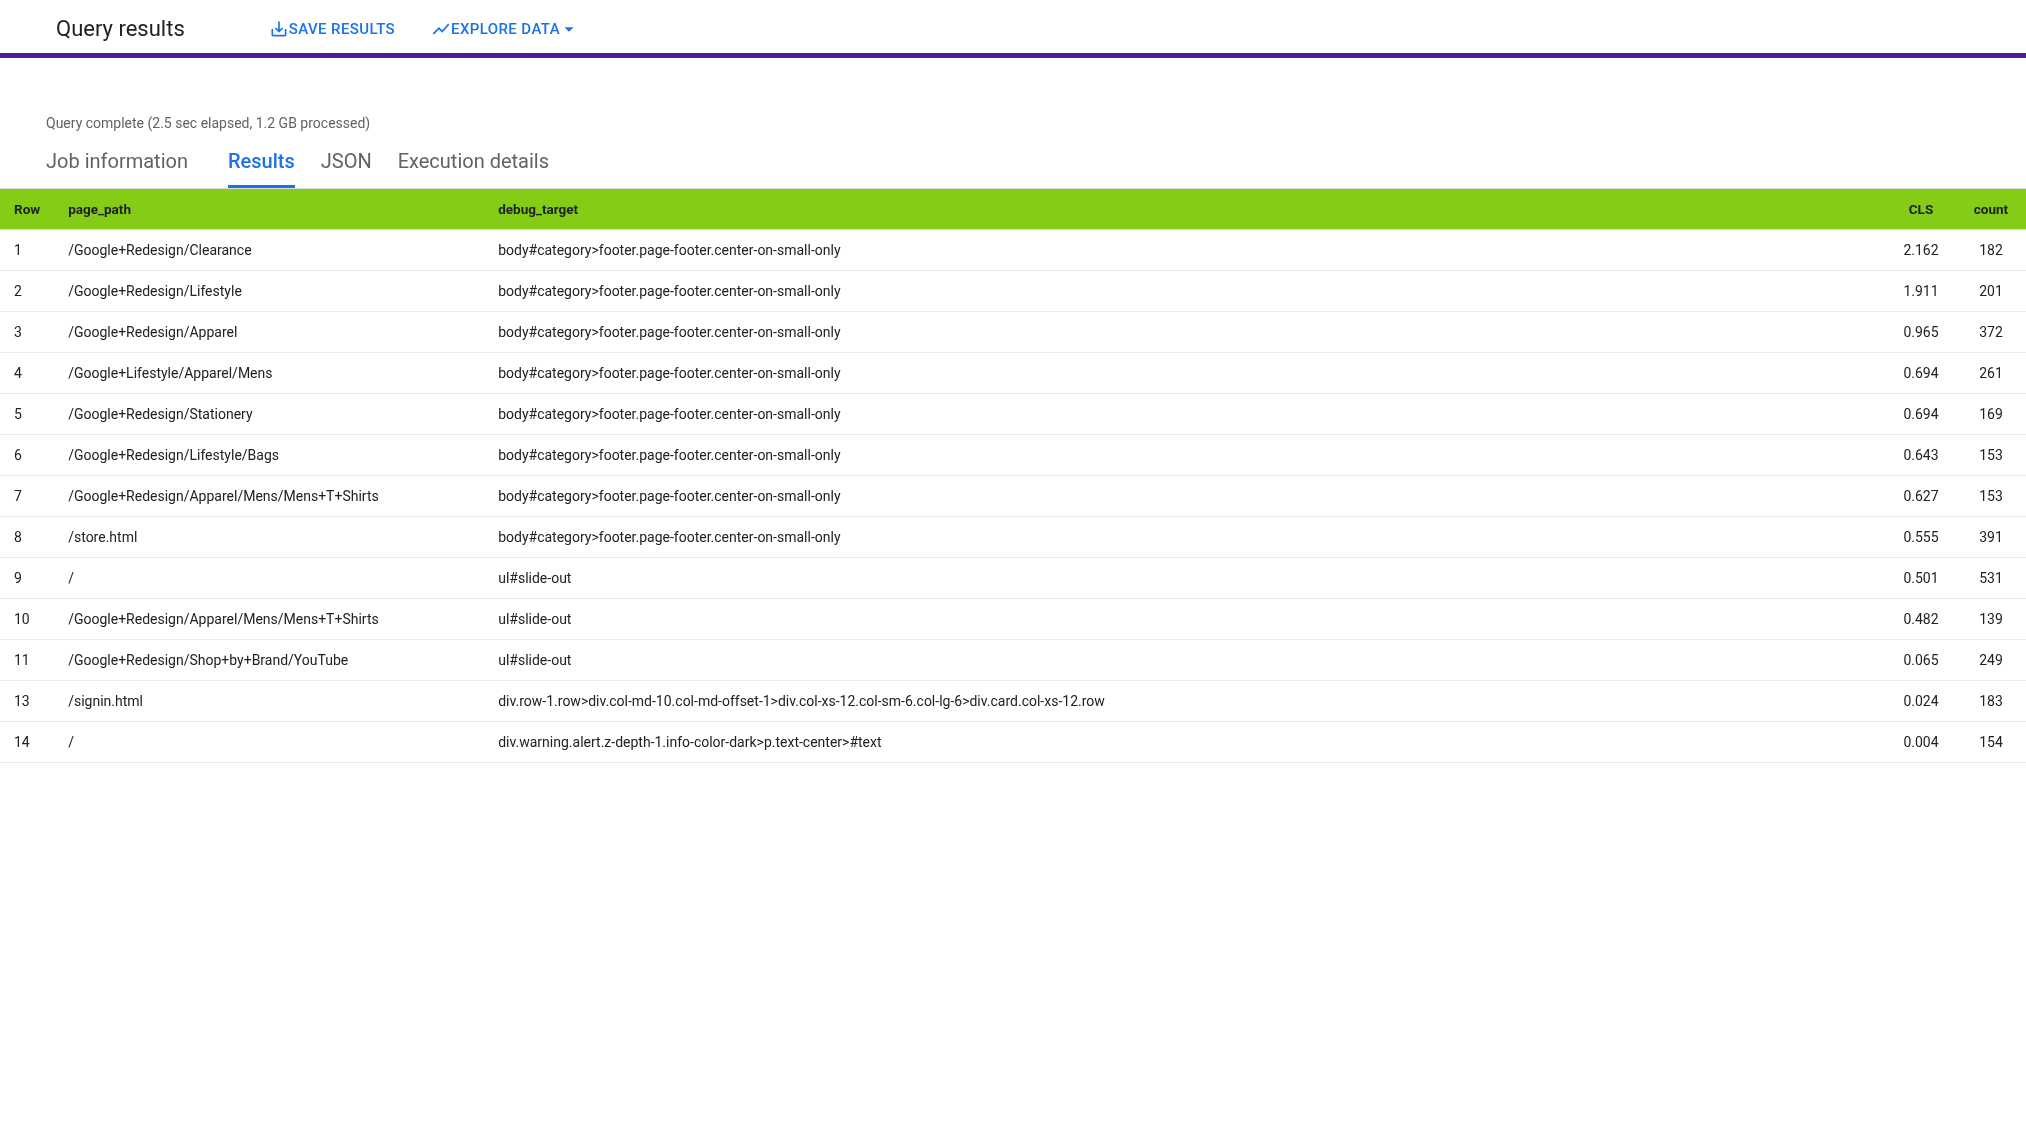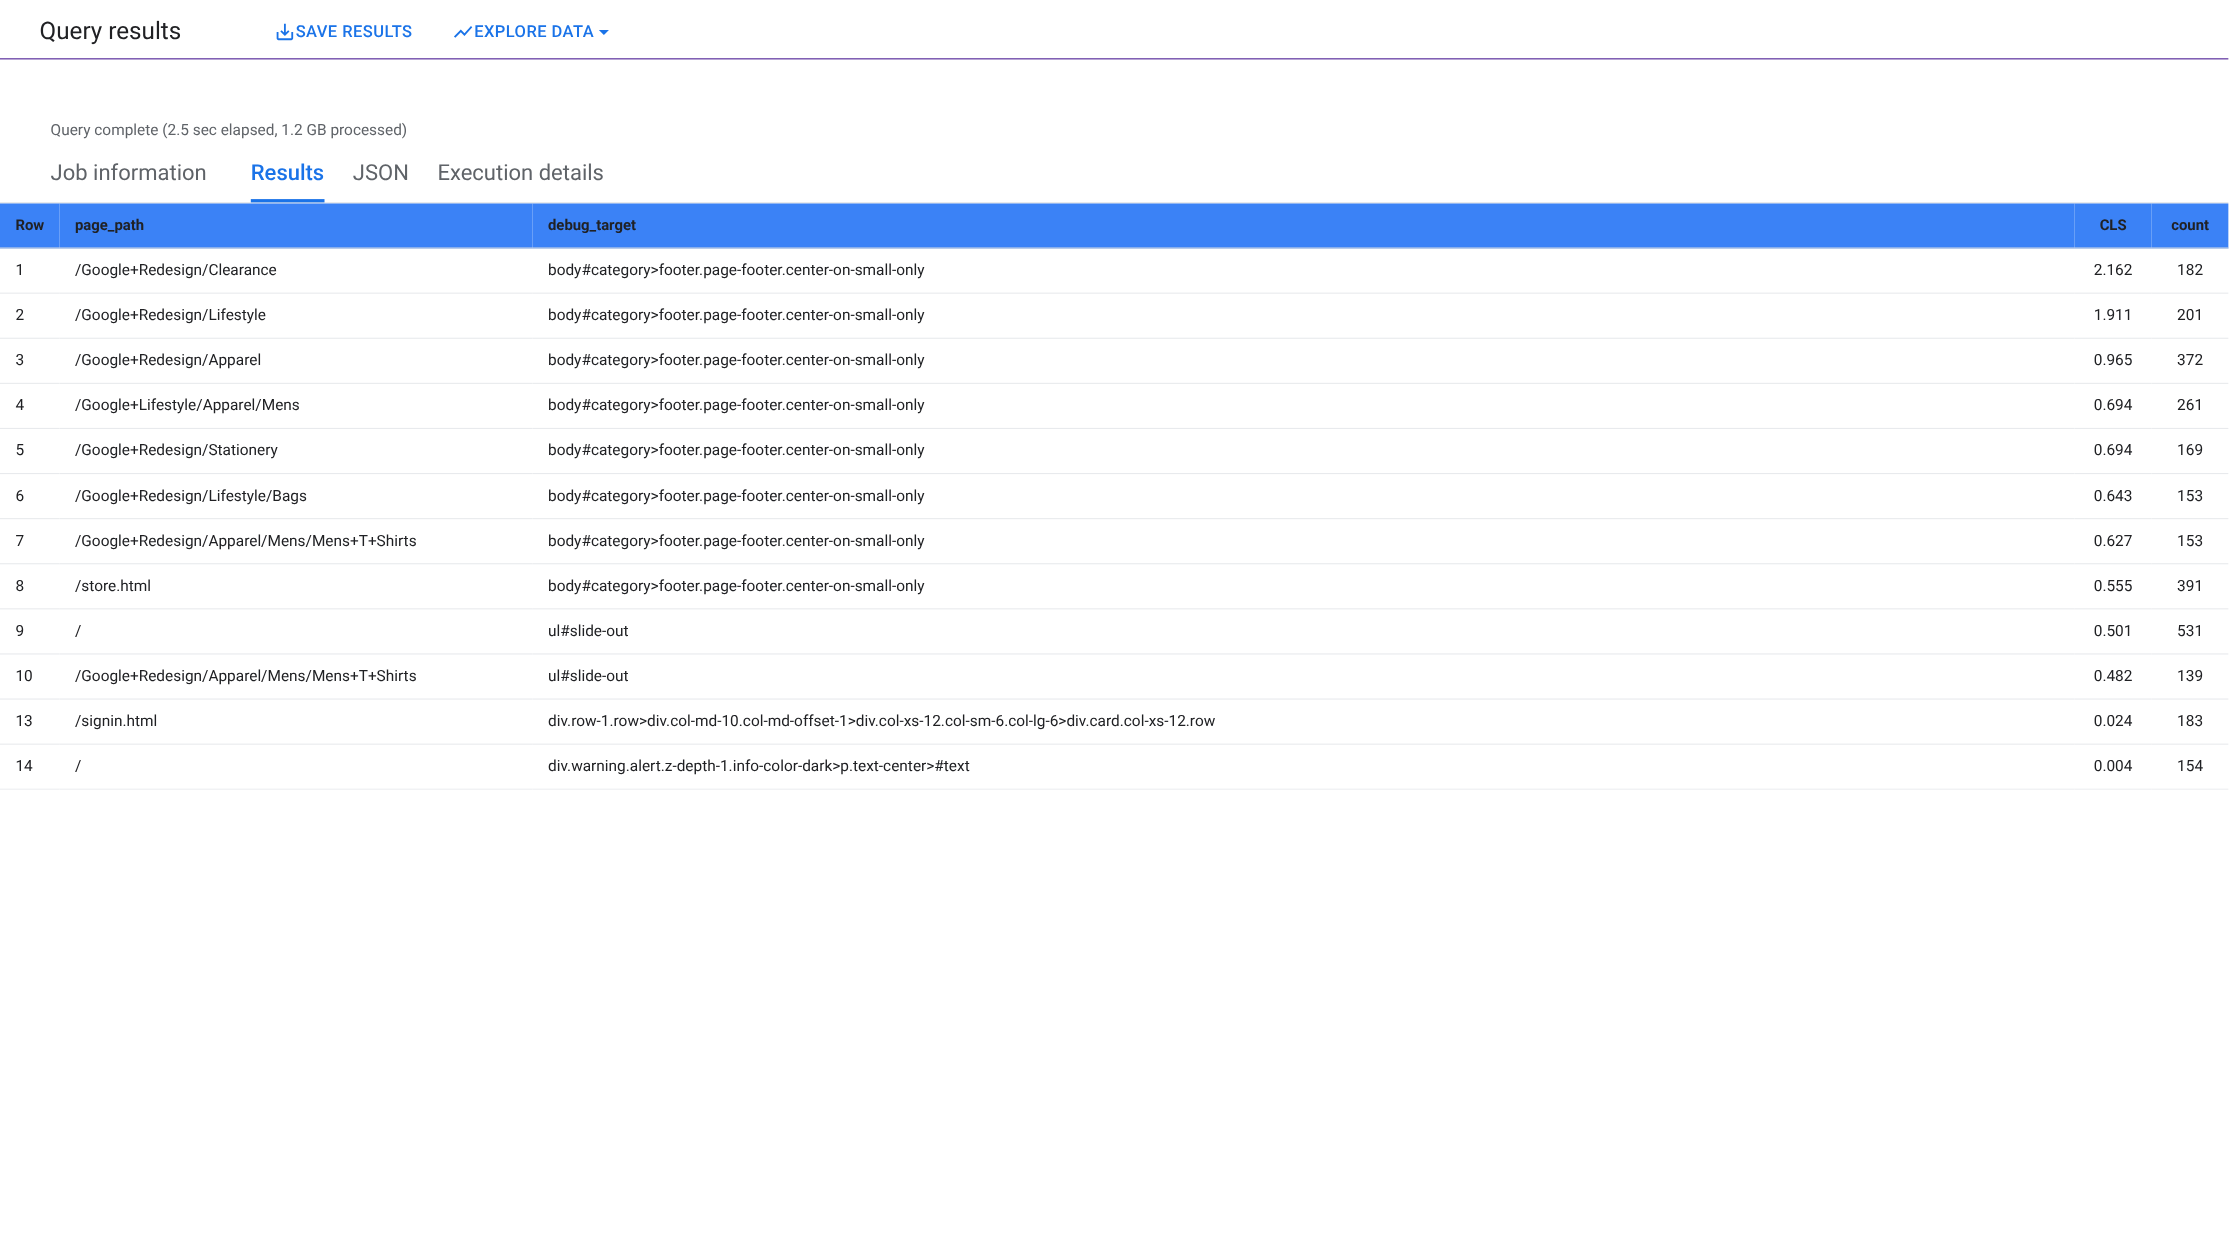--- a/index.html
+++ b/index.html
@@ -9,22 +9,22 @@
     }
     body {
       font-family: 'Google Sans', Roboto, Arial, sans-serif;
       font-size: 14px;
       color: #202124;
       background: #fff;
     }
     .header {
       display: flex;
       align-items: center;
-      padding: 16px 36px 12px;
-      border-bottom: 1px solid #4c1d95;
+      padding: 16px 56px 12px;
+      border-bottom: 5px solid #4c1d95;
       gap: 36px;
     }
     .title {
       font-size: 22px;
       font-weight: 400;
       color: #202124;
       margin-right: 48px;
     }
     .action-btn {
       display: inline-flex;
@@ -71,21 +71,21 @@
       margin-left: 14px;
     }
     .table-container {
       border-top: 1px solid #dadce0;
     }
     table {
       width: 100%;
       border-collapse: collapse;
     }
     thead th {
-      background: #3b82f6;
+      background: #84cc16;
       text-align: left;
       font-weight: 700;
       font-size: 13.5px;
       color: #202124;
       padding: 12px 14px;
       border-bottom: 1px solid #dadce0;
     }
     tbody td {
       padding: 12px 14px;
       border-bottom: 1px solid #e8eaed;
@@ -209,20 +209,27 @@
     <td class="num">531</td>
         </tr>
         <tr>
     <td>10</td>
     <td>/Google+Redesign/Apparel/Mens/Mens+T+Shirts</td>
     <td>ul#slide-out</td>
     <td class="num">0.482</td>
     <td class="num">139</td>
         </tr>
         <tr>
+    <td>11</td>
+    <td>/Google+Redesign/Shop+by+Brand/YouTube</td>
+    <td>ul#slide-out</td>
+    <td class="num">0.065</td>
+    <td class="num">249</td>
+        </tr>
+        <tr>
     <td>13</td>
     <td>/signin.html</td>
     <td>div.row-1.row&gt;div.col-md-10.col-md-offset-1&gt;div.col-xs-12.col-sm-6.col-lg-6&gt;div.card.col-xs-12.row</td>
     <td class="num">0.024</td>
     <td class="num">183</td>
         </tr>
         <tr>
     <td>14</td>
     <td>/</td>
     <td>div.warning.alert.z-depth-1.info-color-dark&gt;p.text-center&gt;#text</td>

